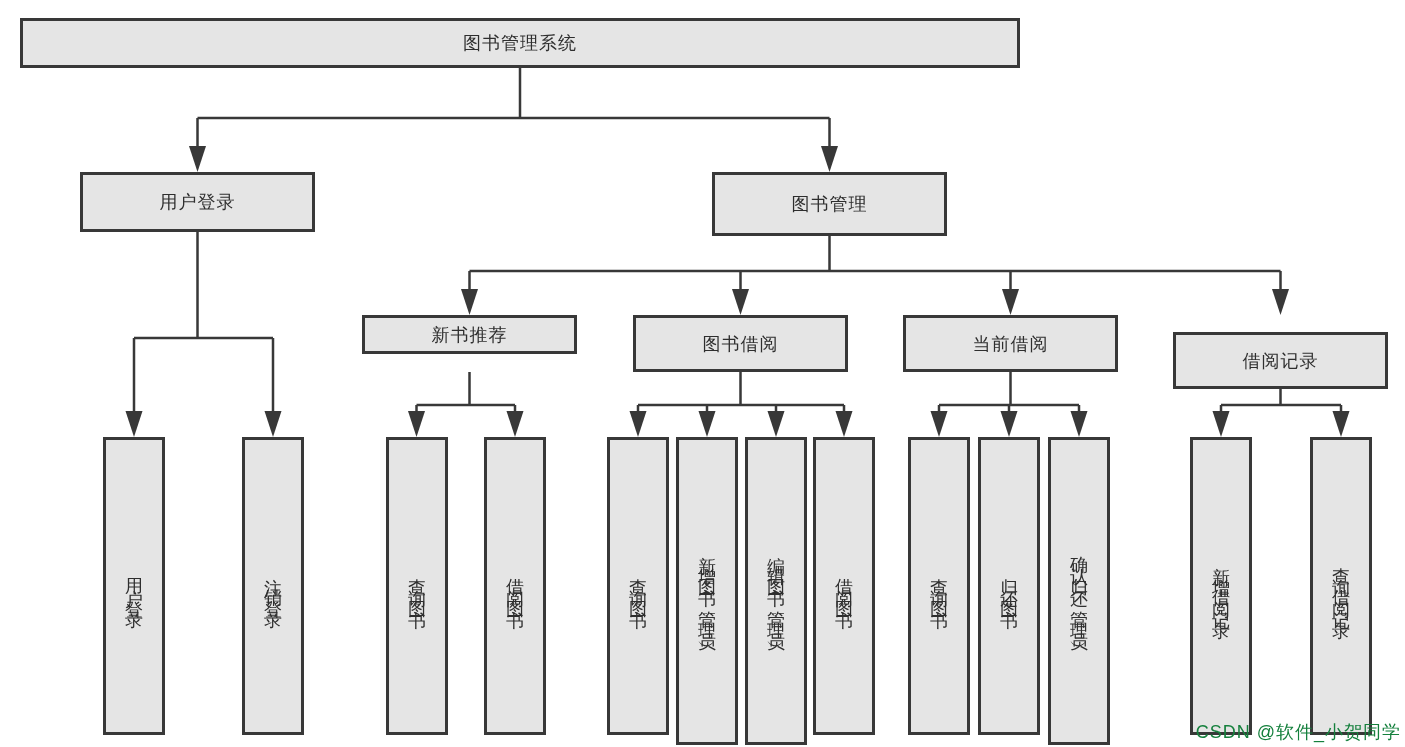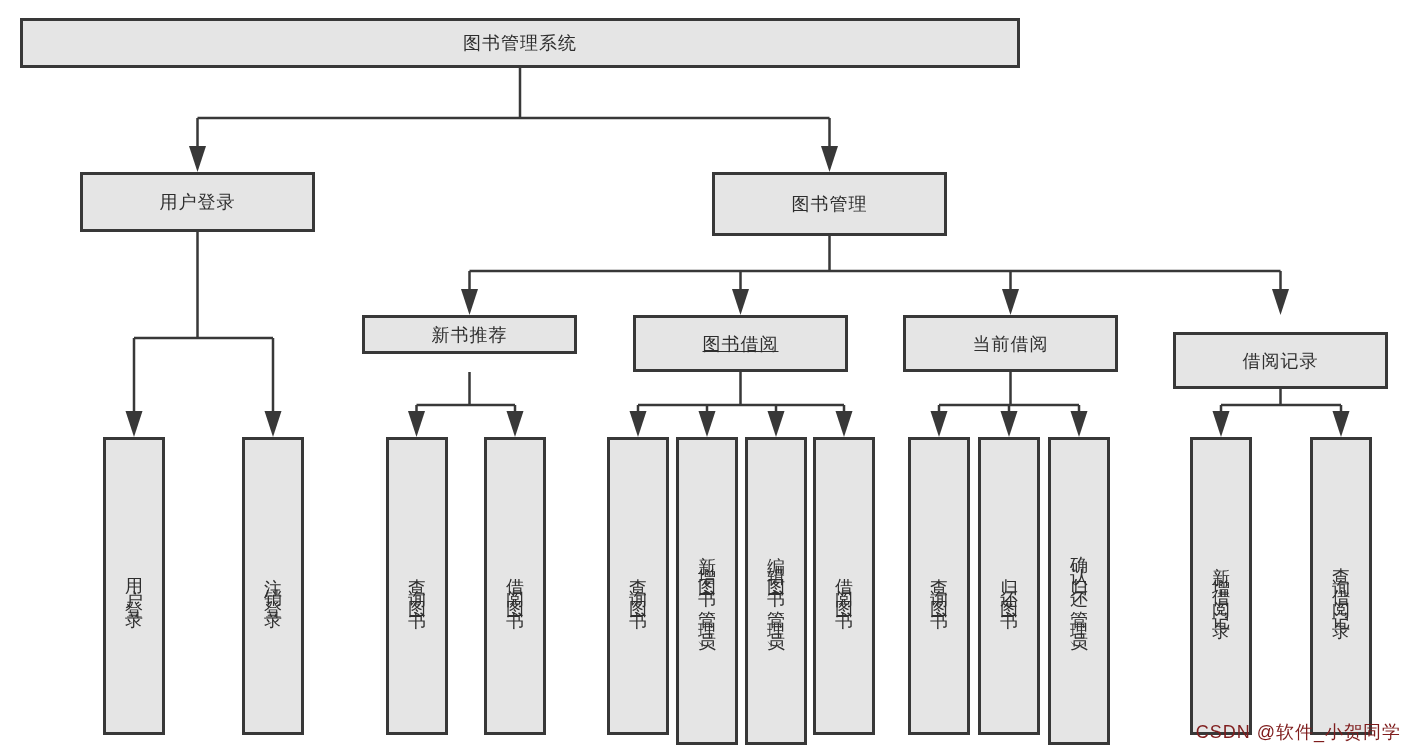--- a/index.html
+++ b/index.html
@@ -37,21 +37,21 @@
     writing-mode: vertical-rl;
     font-size: 18px;
     letter-spacing: 11px;
     line-height: 1;
   }
   .watermark {
     position: absolute;
     right: 4px;
     bottom: 3px;
     font-size: 18px;
-    color: #7f1d1d;
+    color: #15803d;
     letter-spacing: 1px;
     z-index: 3;
     white-space: nowrap;
   }
 </style>
 </head>
 <body>
 
 <div id="canvas">
 
@@ -102,21 +102,21 @@
   <div class="box hbox" style="left:80px; top:172px; width:235px; height:60px;">
     <span>用户登录</span>
   </div>
   <div class="box hbox" style="left:712px; top:172px; width:235px; height:64px;">
     <span>图书管理</span>
   </div>
 
   <div class="box hbox" style="left:362px; top:315px; width:215px; height:39px;">
     <span>新书推荐</span>
   </div>
-  <div class="box hbox" style="left:633px; top:315px; width:215px; height:57px;text-decoration:underline;">
+  <div class="box hbox" style="left:633px; top:315px; width:215px; height:57px;">
     <span>图书借阅</span>
   </div>
   <div class="box hbox" style="left:903px; top:315px; width:215px; height:57px;">
     <span>当前借阅</span>
   </div>
   <div class="box hbox" style="left:1173px; top:332px; width:215px; height:57px;">
     <span>借阅记录</span>
   </div>
 
   <div class="box vbox" style="left:103px; top:437px; width:62px; height:298px;">

